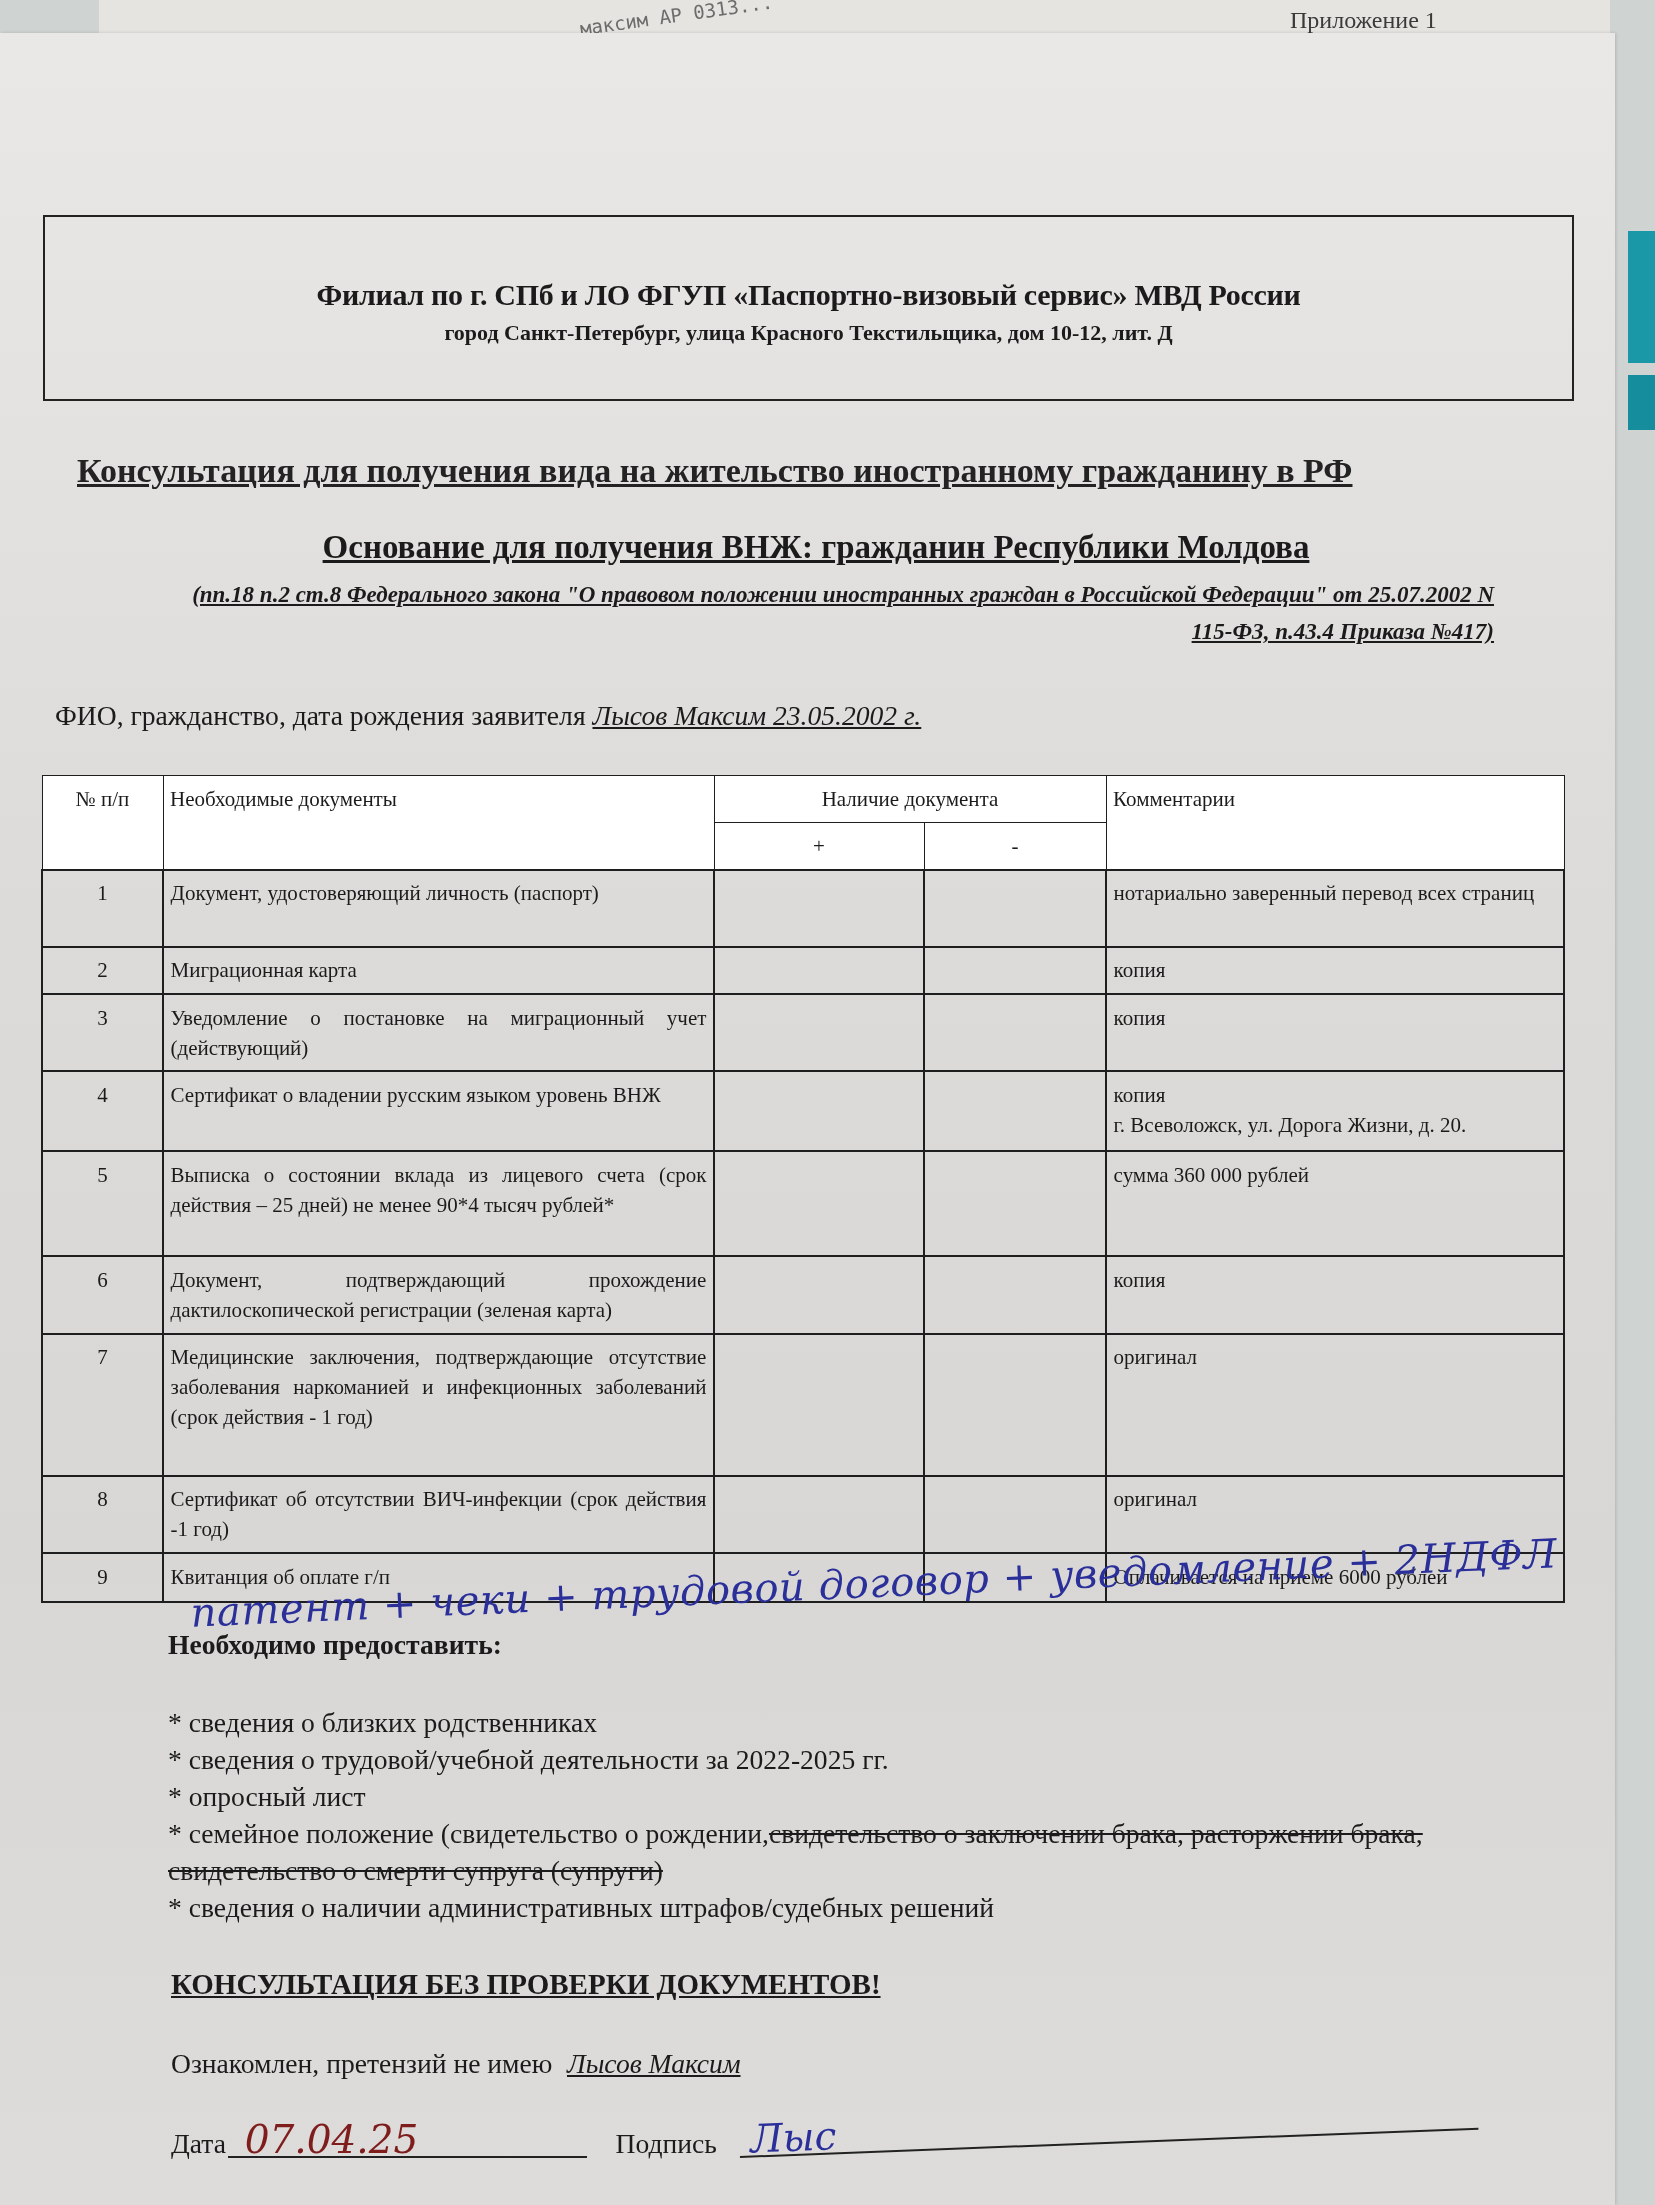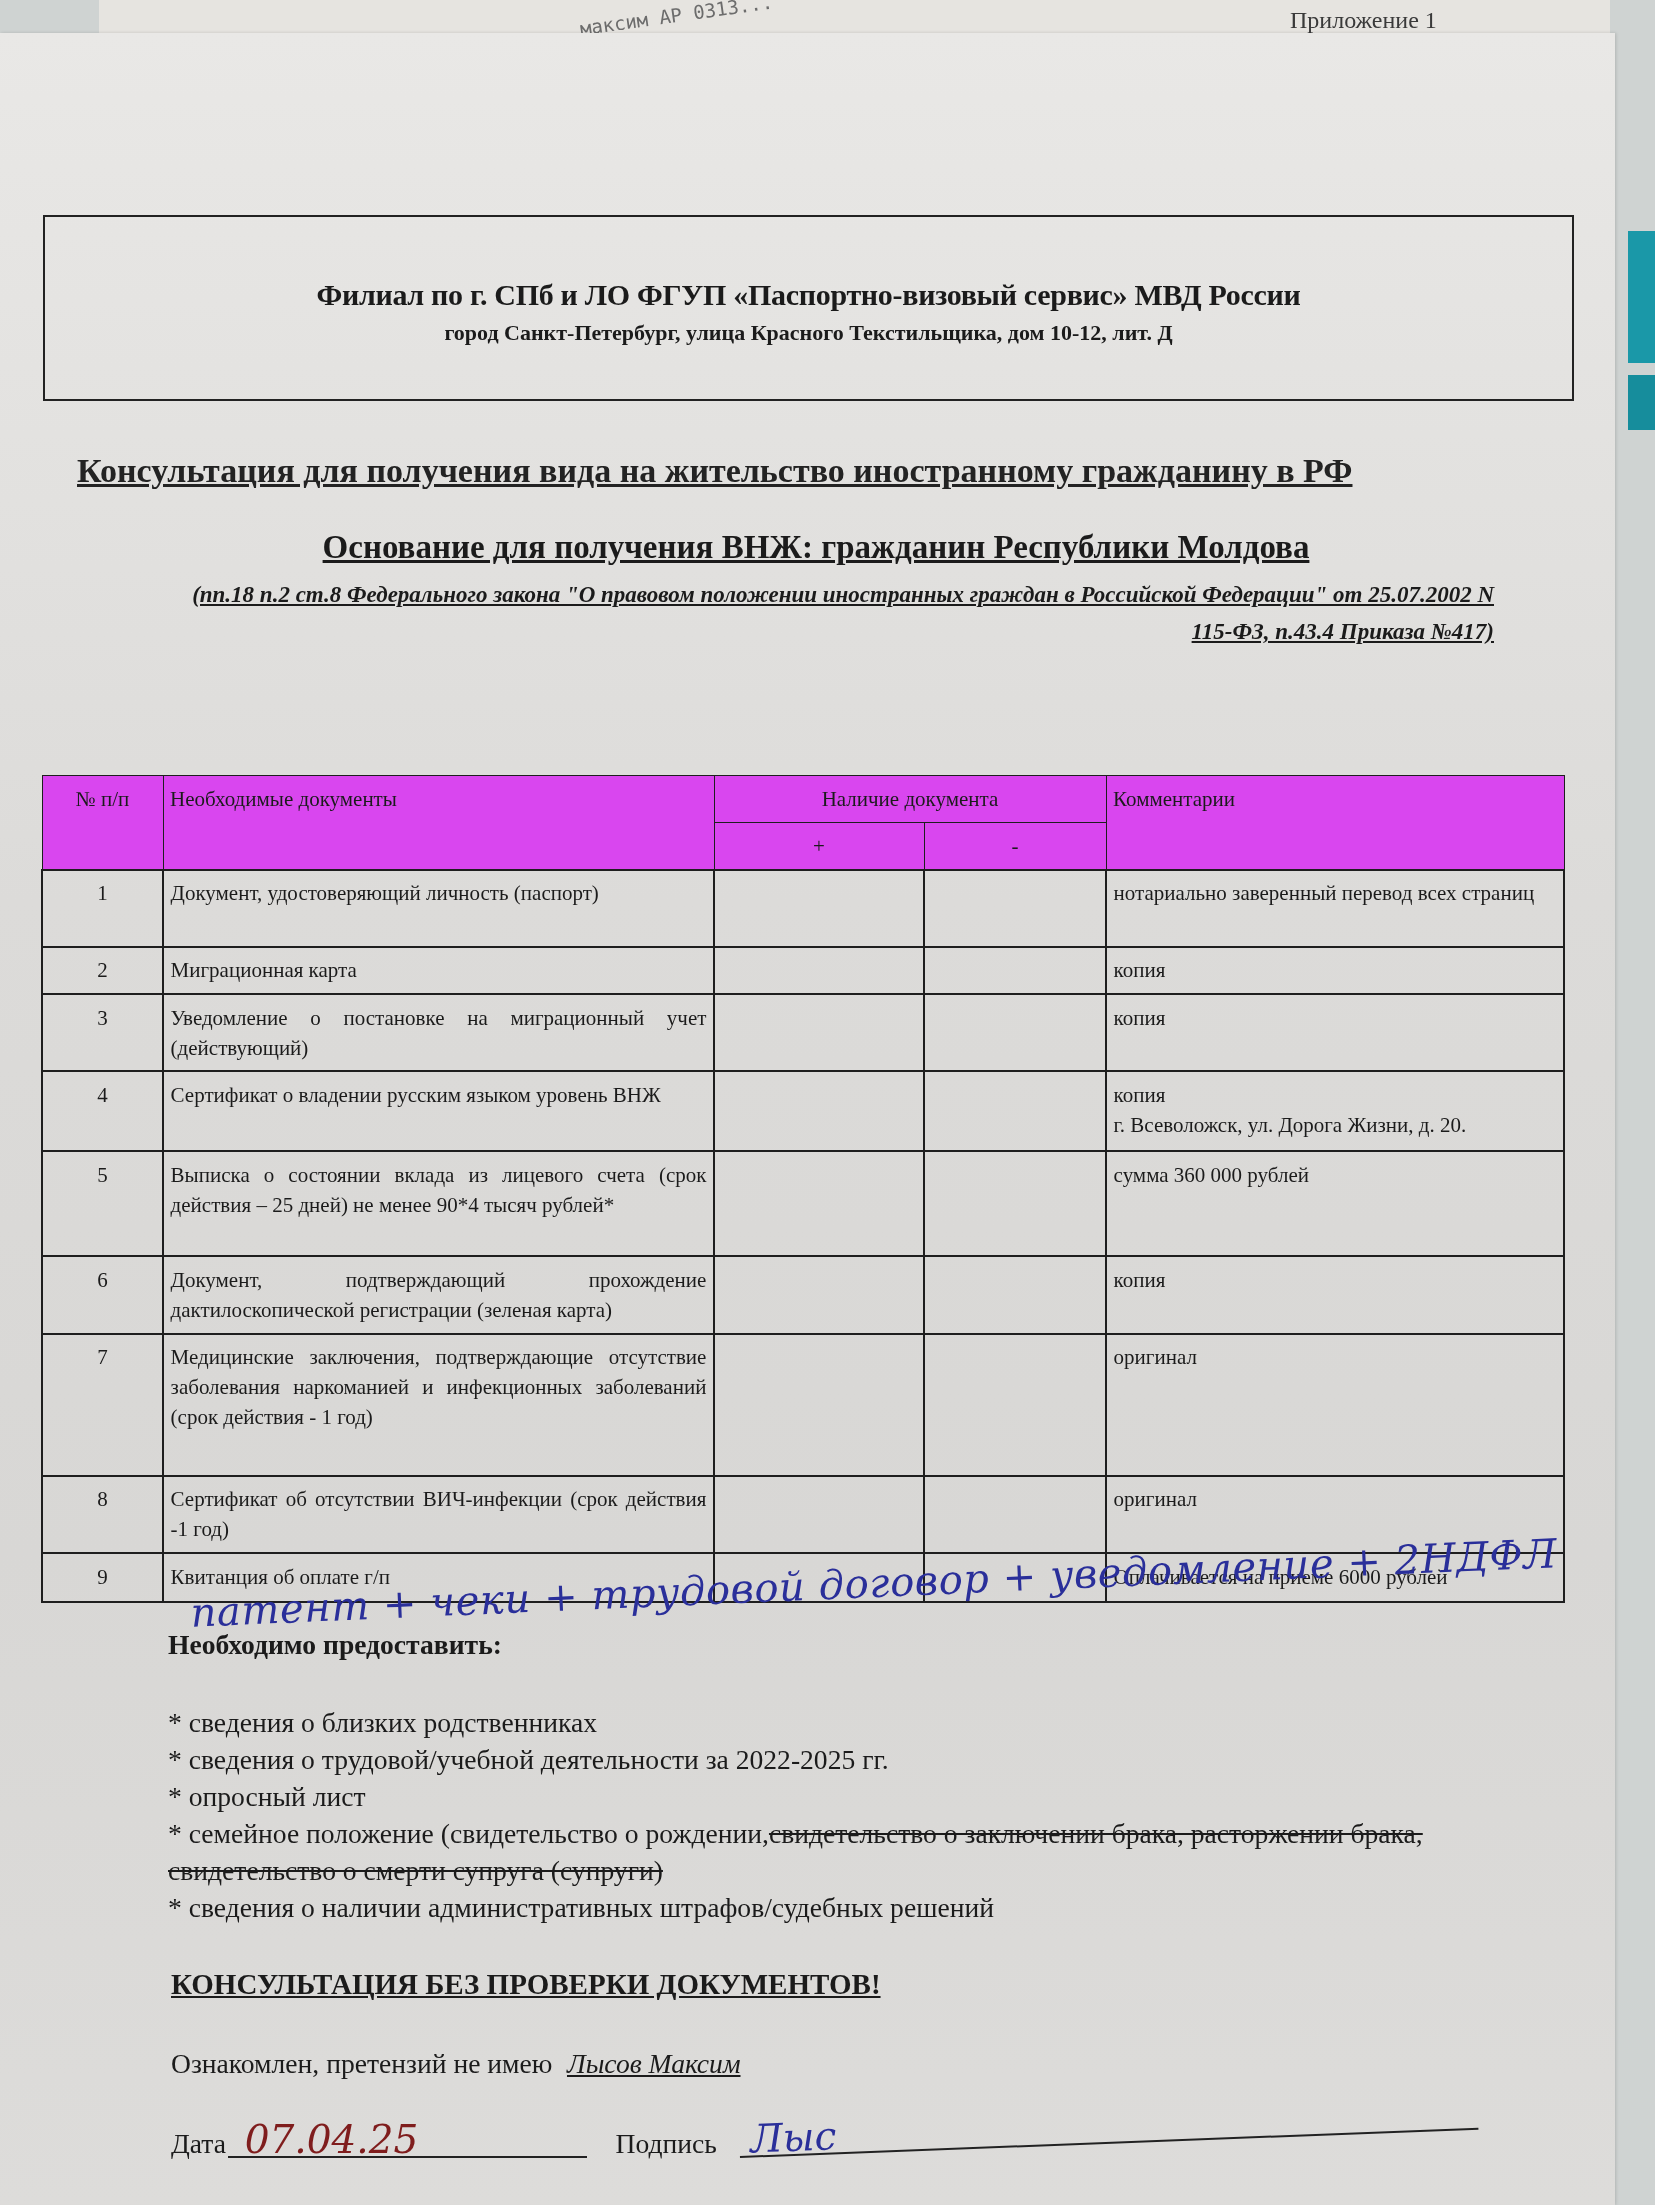--- a/index.html
+++ b/index.html
@@ -71,21 +71,21 @@
   .doc-table {
     position: absolute; left: 41px; top: 775px; width: 1522px;
     border-collapse: collapse; table-layout: fixed;
     font-size: 21px; line-height: 30px;
   }
   .doc-table td, .doc-table th {
     border: 2.2px solid #1e1e1e; vertical-align: top; padding: 7.7px 6.6px;
     font-weight: normal;
   }
   .doc-table th { border-width: 1.7px; }
-  .doc-table thead th { background: #d946ef; }
+  .doc-table thead th { background: #ffffff; }
   .doc-table .num { text-align: center; }
   .doc-table .docname { text-align: justify; }
   .doc-table .center { text-align: center; vertical-align: middle; }
   .doc-table .comment { text-align: justify; border-radius: 9px; }
   .col-num { width: 121px; }
   .col-doc { width: 551px; }
   .col-plus { width: 210px; }
   .col-minus { width: 182px; }
   .col-comment { width: 458px; }
 
@@ -147,20 +147,24 @@
   <div class="header-box">
     <div class="org-name">Филиал по г. СПб и ЛО ФГУП «Паспортно-визовый сервис» МВД России</div>
     <div class="org-address">город Санкт-Петербург, улица Красного Текстильщика, дом 10-12, лит. Д</div>
   </div>
 
   <div class="title-main">Консультация для получения вида на жительство иностранному гражданину в РФ</div>
 
   <div class="basis">Основание для получения ВНЖ: гражданин Республики Молдова</div>
   <div class="basis-law">(пп.18 п.2 ст.8 Федерального закона "О правовом положении иностранных граждан в Российской Федерации" от 25.07.2002 N 115-ФЗ, п.43.4 Приказа №417)</div>
 
+  <div class="applicant">
+    <span>ФИО, гражданство, дата рождения заявителя</span>
+    <span class="value">Лысов Максим 23.05.2002 г.</span>
+  </div>
 </div>
 
 <table class="doc-table">
   <colgroup>
     <col class="col-num">
       <col class="col-doc">
       <col class="col-plus">
       <col class="col-minus">
       <col class="col-comment">
   </colgroup>

